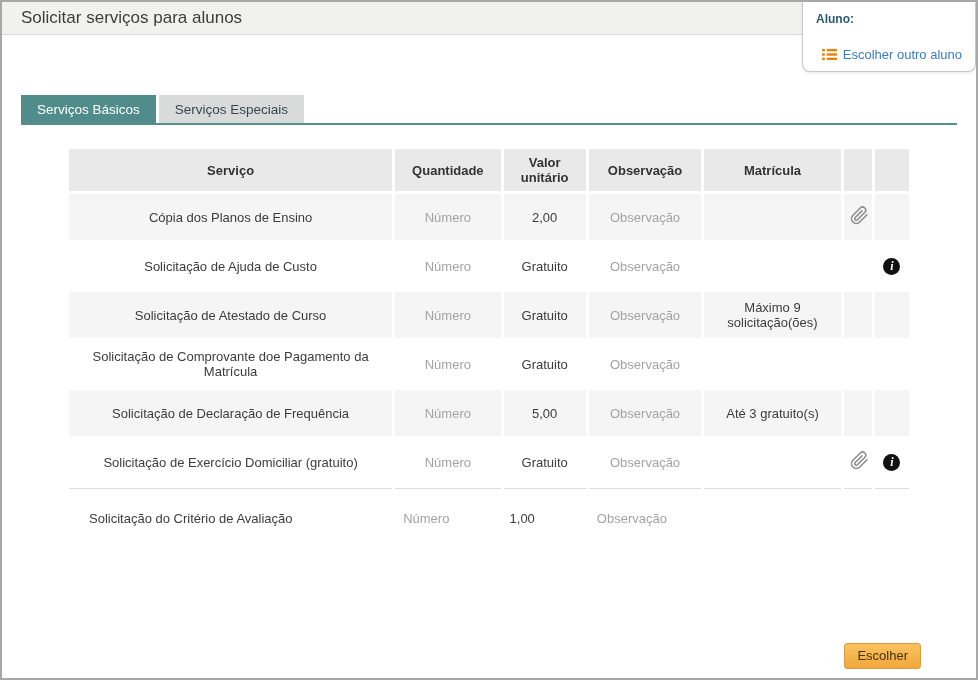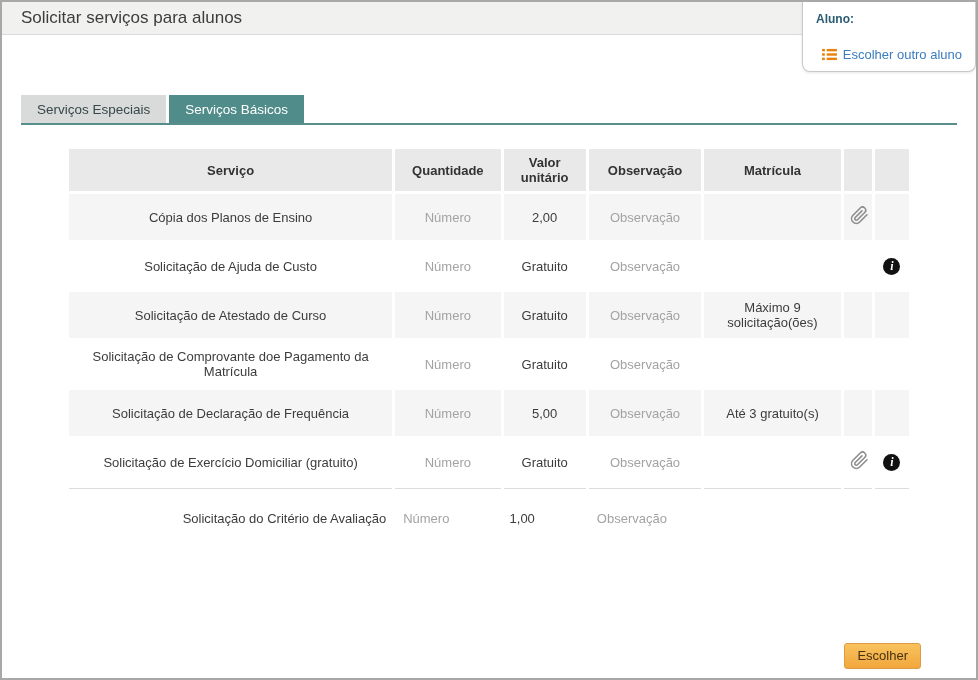--- a/index.html
+++ b/index.html
@@ -42,21 +42,21 @@
        text-align:center; padding:2px 6px; font-size:13px; }
   td { text-align:center; vertical-align:middle; padding:3px 6px; height:46px; }
   tr.stripe td { background:#f5f5f5; }
   td .cell-input {
     width:95%; border:none; background:transparent; text-align:center;
     font-family:"Liberation Sans", sans-serif; font-size:13px; color:#14532d; outline:none;
   }
   td .cell-input::placeholder { color:#a3a3a3; opacity:1; }
   tr.last-row td { background:transparent; border-top:1px solid #dcdcdc;
                    text-align:left; height:52px; padding-top:10px; }
-  tr.last-row td:first-child { padding-left:20px;text-align:right; }
+  tr.last-row td:first-child { padding-left:20px; }
   tr.last-row .cell-input { text-align:left; }
   .attach-icon { display:inline-block; cursor:pointer; line-height:0; }
   .info-badge {
     display:inline-flex; width:17px; height:17px; border-radius:50%;
     background:#111; color:#fff; align-items:center; justify-content:center;
     font-family:"Liberation Serif", serif; font-style:italic; font-weight:bold;
     font-size:12px; cursor:pointer;
   }
   
   .footer { position:absolute; right:55px; bottom:9px; }
@@ -86,22 +86,22 @@
             <rect x="5" y="5.7" width="11" height="2.6"></rect>
           <rect x="0" y="10.4" width="3" height="2.6"></rect>
             <rect x="5" y="10.4" width="11" height="2.6"></rect>
         </svg>
       </span>
       <span>Escolher outro aluno</span>
     </div>
   </div>
 
   <div class="tabs-row">
+    <div class="tab active">Serviços Básicos</div>
     <div class="tab">Serviços Especiais</div>
-    <div class="tab active">Serviços Básicos</div>
   </div>
 
   <div class="table-wrap">
     <table class="services">
       <colgroup>
         <col style="width:322px">
           <col style="width:105px">
           <col style="width:82px">
         <col style="width:112px">
           <col style="width:136px">

